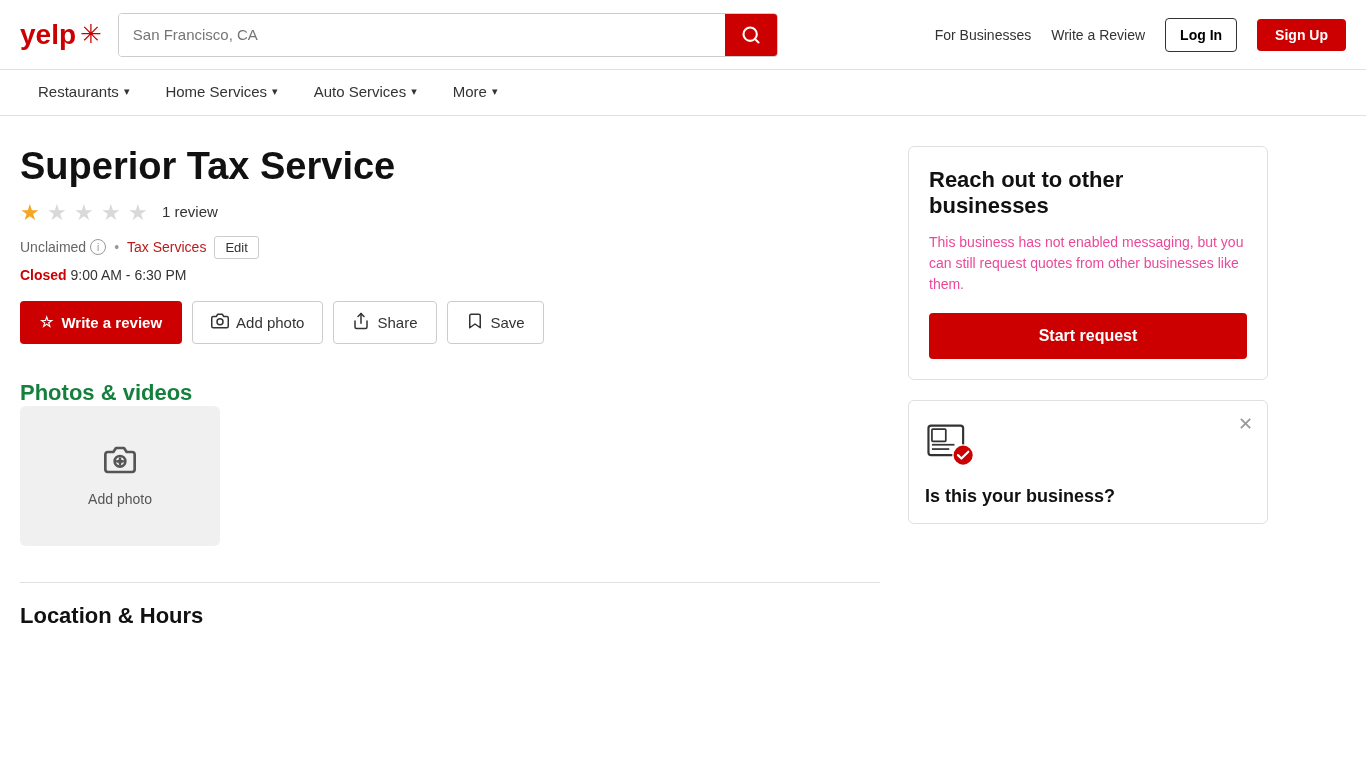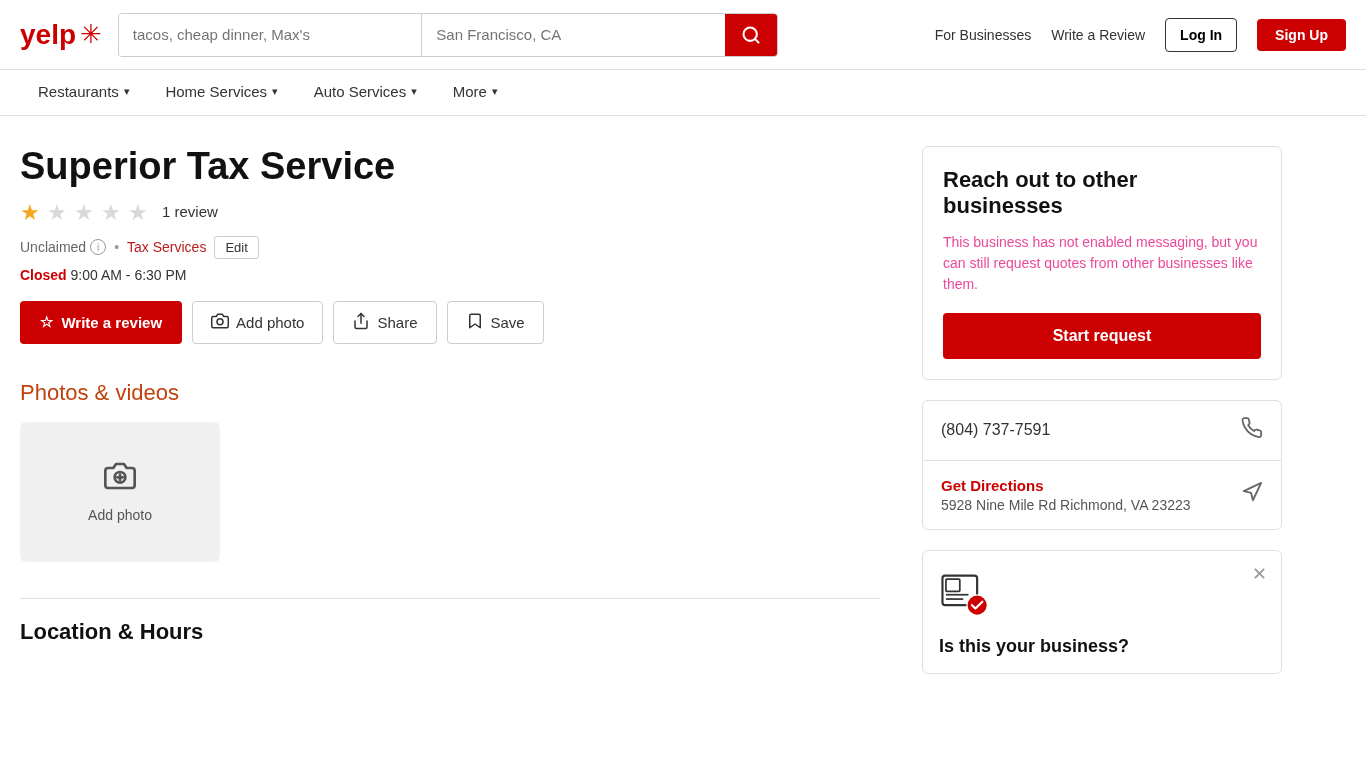--- a/index.html
+++ b/index.html
@@ -19,21 +19,21 @@
     .header-link { font-size: 14px; color: #333; text-decoration: none; cursor: pointer; }
     .btn-login { border: 1px solid #333; background: white; padding: 8px 14px; border-radius: 4px; font-size: 14px; font-weight: 600; cursor: pointer; }
     .btn-signup { background: #cc0000; color: white; border: none; padding: 8px 18px; border-radius: 4px; font-size: 14px; font-weight: 600; cursor: pointer; }
 
     
     .nav { display: flex; align-items: center; padding: 0 20px; border-bottom: 1px solid #e0e0e0; height: 46px; gap: 0; }
     .nav-item { display: flex; align-items: center; gap: 5px; padding: 0 18px; height: 100%; font-size: 15px; color: #333; cursor: pointer; border-bottom: 2px solid transparent; }
     .nav-arrow { font-size: 11px; }
 
     
-    .main { display: flex; padding: 30px 20px; gap: 42px; max-width: 1366px; }
+    .main { display: flex; padding: 30px 20px; gap: 28px; max-width: 1366px; }
     .content { flex: 1; max-width: 860px; }
 
     
     .biz-title { font-size: 38px; font-weight: 900; color: #111; margin-bottom: 12px; line-height: 1.1; }
 
     
     .stars-row { display: flex; align-items: center; gap: 10px; margin-bottom: 12px; }
     .stars { display: flex; gap: 3px; }
     .star { width: 24px; height: 24px; display: inline-block; }
     .star-filled { color: #f5a623; font-size: 22px; }
@@ -52,21 +52,21 @@
     .hours-row { margin-bottom: 18px; }
     .status-closed { color: #cc0000; font-size: 14px; font-weight: 600; }
     .hours-text { color: #333; font-size: 14px; }
 
     
     .action-buttons { display: flex; gap: 10px; margin-bottom: 36px; }
     .btn-write-review { background: #cc0000; color: white; border: none; padding: 10px 20px; border-radius: 4px; font-size: 15px; font-weight: 600; cursor: pointer; display: flex; align-items: center; gap: 8px; }
     .btn-action { background: white; color: #333; border: 1px solid #ccc; padding: 10px 18px; border-radius: 4px; font-size: 15px; cursor: pointer; display: flex; align-items: center; gap: 7px; }
 
     
-    .section-title { font-size: 22px; font-weight: 400; margin-bottom: 16px; color: #c2410c; }
+    .section-title { font-size: 22px; font-weight: 700; color: #15803d; }
     .photos-grid { display: flex; gap: 12px; margin-bottom: 36px; }
     .photo-add-box { width: 200px; height: 140px; background: #f0f0f0; border-radius: 6px; display: flex; flex-direction: column; align-items: center; justify-content: center; gap: 8px; cursor: pointer; border: none; }
     .photo-add-icon { font-size: 28px; color: #555; }
     .photo-add-label { font-size: 14px; color: #555; }
 
     
     .divider { border: none; border-top: 1px solid #e0e0e0; margin: 20px 0; }
 
     
     .location-title { font-size: 22px; font-weight: 700; color: #111; }
@@ -100,21 +100,20 @@
 </head>
 <body>
 
 <header>
   <div class="header">
     <div class="logo">
       <span class="logo-text">yelp</span>
       <span class="logo-burst">✳</span>
     </div>
     <div class="search-bar">
-      <input class="search-input-what" type="text" value="" placeholder="tacos, cheap dinner, Max's" style="">
       <input class="search-input-where" type="text" value="" placeholder="San Francisco, CA" style="">
       <button class="search-btn">
         <svg width="20" height="20" viewBox="0 0 24 24" fill="none" stroke="white" stroke-width="2.5" stroke-linecap="round" stroke-linejoin="round">
           <circle cx="11" cy="11" r="8"></circle>
             <line x1="21" y1="21" x2="16.65" y2="16.65"></line>
         </svg>
       </button>
     </div>
     <div class="header-links">
       <a class="header-link">For Businesses</a>
@@ -234,41 +233,20 @@
   </div>
 
   <aside class="sidebar">
 
     <div class="card">
       <h3 class="card-title">Reach out to other businesses</h3>
       <p class="card-desc">This business has not enabled messaging, but you can still request quotes from other businesses like them.</p>
       <button class="btn-start-request">Start request</button>
     </div>
 
-    <div class="contact-card">
-      <div class="contact-row">
-        <span class="phone-number">(804) 737-7591</span>
-        <span class="phone-icon">
-          <svg width="22" height="22" viewBox="0 0 24 24" fill="none" stroke="#666" stroke-width="2" stroke-linecap="round" stroke-linejoin="round">
-            <path d="M22 16.92v3a2 2 0 0 1-2.18 2 19.79 19.79 0 0 1-8.63-3.07A19.5 19.5 0 0 1 4.69 12 19.79 19.79 0 0 1 1.6 3.42 2 2 0 0 1 3.57 1.25h3a2 2 0 0 1 2 1.72c.127.96.361 1.903.7 2.81a2 2 0 0 1-.45 2.11L7.91 8.96a16 16 0 0 0 6.29 6.29l.91-.91a2 2 0 0 1 2.11-.45c.907.339 1.85.573 2.81.7A2 2 0 0 1 22 16.92z"></path>
-          </svg>
-        </span>
-      </div>
-      <div class="contact-row">
-        <div>
-          <a class="directions-link">Get Directions</a>
-          <div class="address-text">5928 Nine Mile Rd Richmond, VA 23223</div>
-        </div>
-        <span class="directions-icon">
-          <svg width="22" height="22" viewBox="0 0 24 24" fill="none" stroke="#666" stroke-width="2" stroke-linecap="round" stroke-linejoin="round">
-            <polygon points="3 11 22 2 13 21 11 13 3 11"></polygon>
-          </svg>
-        </span>
-      </div>
-    </div>
 
     <div class="claim-card">
       <button class="close-btn">✕</button>
       <div class="claim-content">
         <div class="claim-icon">
           <svg width="52" height="52" viewBox="0 0 60 60" fill="none">
             <rect x="4" y="10" width="40" height="34" rx="3" fill="none" stroke="#333" stroke-width="2.5"></rect>
             <rect x="8" y="14" width="16" height="14" rx="1" fill="none" stroke="#333" stroke-width="2"></rect>
             <line x1="8" y1="32" x2="34" y2="32" stroke="#333" stroke-width="2"></line>
             <line x1="8" y1="37" x2="28" y2="37" stroke="#333" stroke-width="2"></line>

